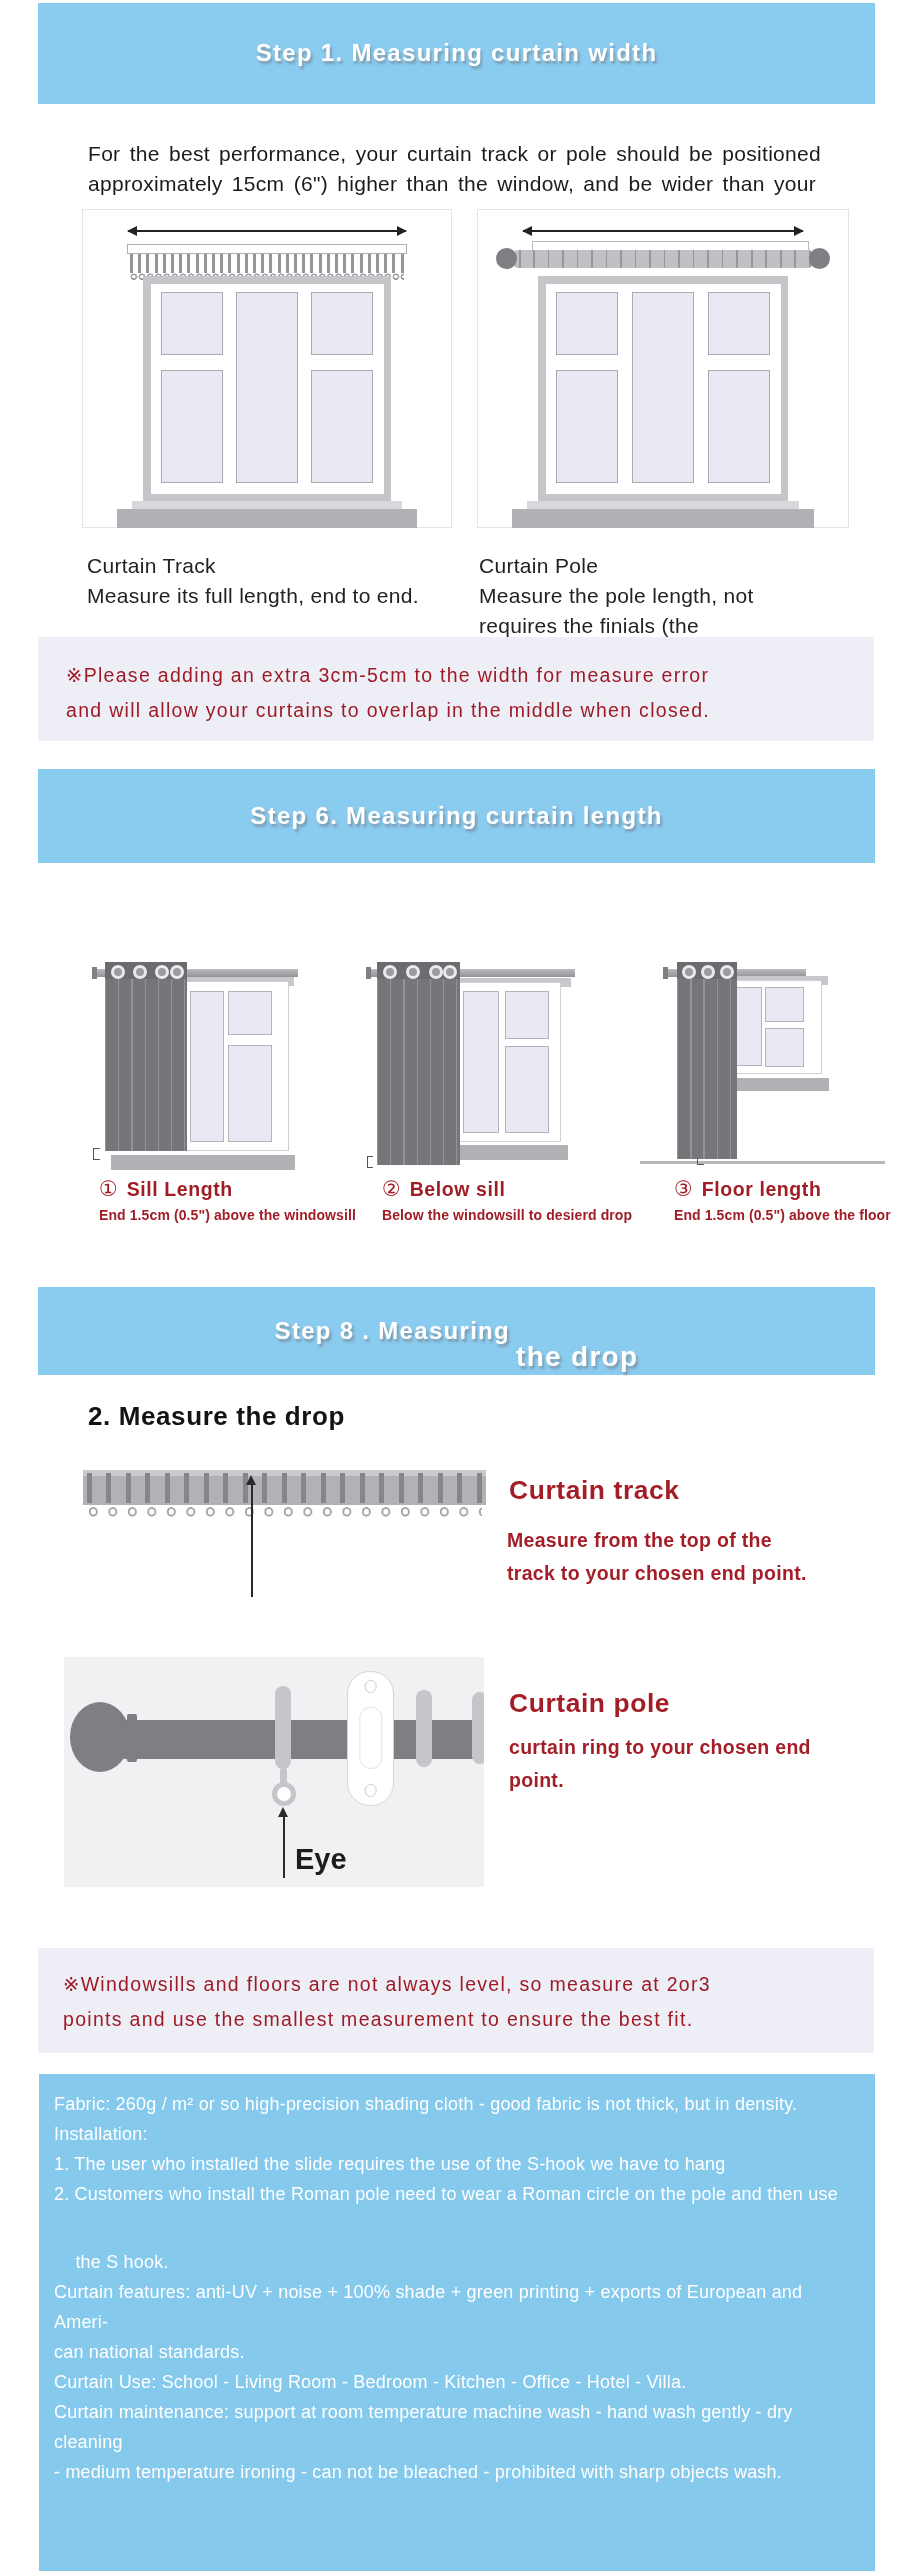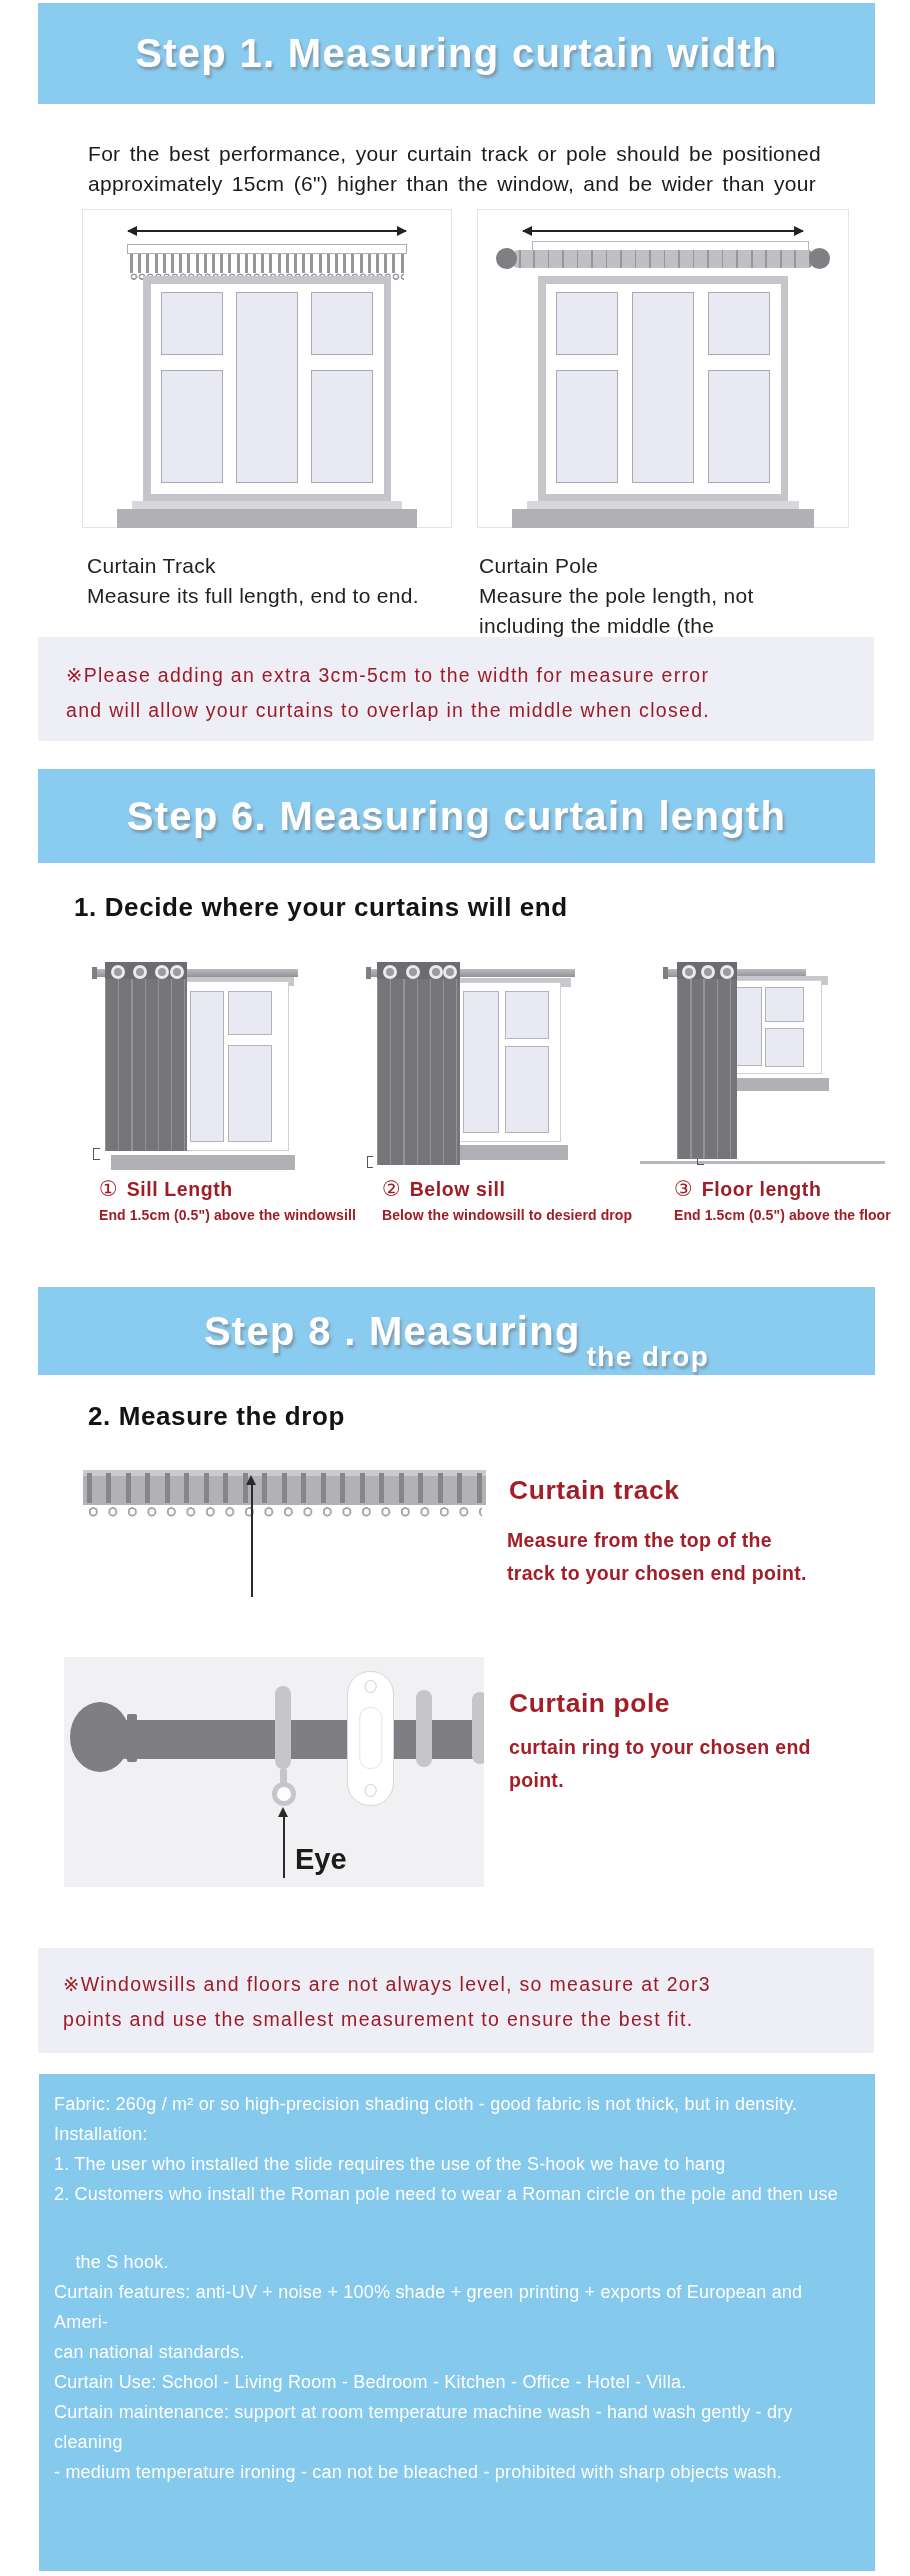--- a/index.html
+++ b/index.html
@@ -4,21 +4,21 @@
 <style>
   html,body{margin:0;padding:0;background:#ffffff;}
   body{font-family:"Liberation Sans","DejaVu Sans",sans-serif;}
   .page{position:relative;width:910px;height:2576px;background:#fff;overflow:hidden;}
 
   
   .banner{position:absolute;left:38px;width:837px;background:#8ACBF0;display:flex;align-items:center;justify-content:center;}
   .b1{top:2.5px;height:101px;}
   .b2{top:769px;height:94px;}
   .b3{top:1287px;height:88px;}
-  .banner .t{color:#fff;font-weight:bold;font-size:40px;letter-spacing:1.3px;
+  .banner .t{color:#fff;font-weight:bold;font-size:24px;letter-spacing:1.3px;
              text-shadow:1.9px 2.5px 2.5px rgba(115,115,115,0.55);white-space:nowrap;}
   .b3 .t-sub{font-size:28px;margin-left:6px;align-self:flex-end;padding-bottom:2.5px;}
 
   
   .intro{position:absolute;left:88px;top:139px;font-size:21px;line-height:30px;color:#1b1b1b;
          letter-spacing:0.3px;word-spacing:3.1px;}
 
   
   .panel{position:absolute;top:209px;height:319px;background:#fff;border:1.3px solid #e4e4e6;box-sizing:border-box;}
   .p-left{left:82px;width:370px;}
@@ -216,32 +216,31 @@
     <div class="sill2"></div>
   </div>
 
   <div class="caption cap-l">
     <div>Curtain Track</div>
     <div>Measure its full length, end to end.</div>
   </div>
   <div class="caption cap-r">
     <div>Curtain Pole</div>
     <div>Measure the pole length, not</div>
-    <div>including the middle (the</div>
+    <div>requires the finials (the</div>
   </div>
 
   <div class="note n1">
     <div>※Please adding an extra 3cm-5cm to the width for measure error</div>
     <div>and will allow your curtains to overlap in the middle when closed.</div>
   </div>
 
   <section class="banner b2">
     <span class="t">Step 6. Measuring curtain length</span>
   </section>
-  <div class="h-black hd1">1. Decide where your curtains will end</div>
 
   <div class="grp g1">
     <div class="c-pole"></div>
     <div class="c-cap"></div>
     <div class="lintel"></div>
     <div class="window2">
       <div class="pane2 pp1"></div>
       <div class="pane2 pp2"></div>
       <div class="pane2 pp3"></div>
     </div>

